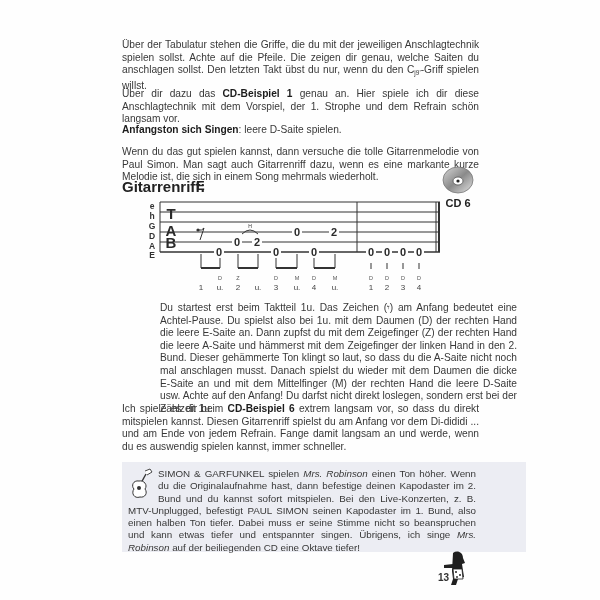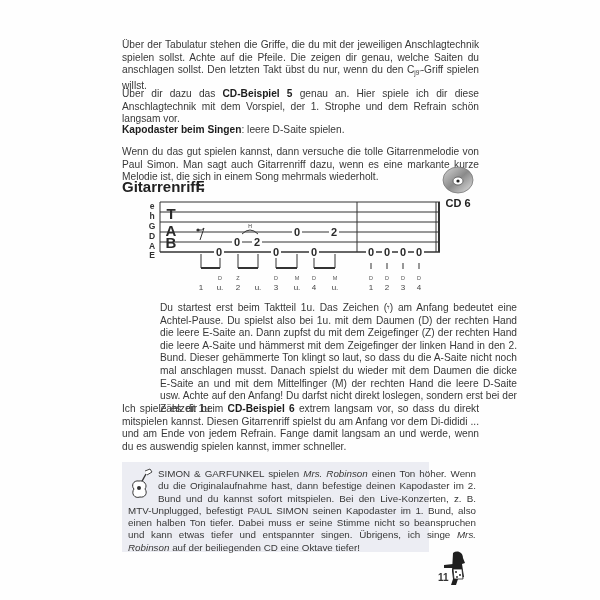--- a/index.html
+++ b/index.html
@@ -15,36 +15,36 @@
   .p3 { top: 124px; }
   .p4 { top: 146px; }
   .p5 { top: 302px; margin-left: 38px; }
   .p6 { top: 403px; }
   .riff-label { position: absolute; left: 122px; top: 178px; font-size: 15px; font-weight: bold; color: #222; }
   .chord { position: absolute; left: 196px; top: 178px; font-size: 13px; font-weight: bold; color: #222; }
   .cd { position: absolute; left: 436px; top: 164px; width: 44px; text-align: center; }
   .cd-label { font-size: 11px; font-weight: bold; color: #222; display: block; margin-top: -1px; }
   .tab { position: absolute; left: 0; top: 0; }
   .tab text { font-family: "Liberation Sans", sans-serif; }
-  .note-box { position: absolute; left: 122px; top: 462px; width: 307px; height: 90px; background: #ecedf3; }
+  .note-box { position: absolute; left: 122px; top: 462px; width: 404px; height: 90px; background: #ecedf3; }
   .note-box .para { position: absolute; left: 0; top: 0; width: 348px; padding: 6px 6px; font-size: 9.8px; line-height: 12.3px; }
   .guitar-icon { float: left; width: 24px; height: 34px; margin: 0 4px 0 2px; }
   .pagenum { position: absolute; left: 438px; top: 572px; font-size: 10px; font-weight: bold; color: #333; }
   .mascot { position: absolute; left: 444px; top: 549px; }
 </style>
 </head>
 <body>
 
 <div class="page">
 
   <p class="para p1"><span>Über der Tabulatur stehen die Griffe, die du mit der jeweiligen Anschlagtechnik spielen sollst. Achte auf die Pfeile. Die zeigen dir genau, welche Saiten du anschlagen sollst. Den letzten Takt übst du nur, wenn du den C</span><span class="sub">j9'</span><span>-Griff spielen willst.</span></p>
 
-  <p class="para p2"><span>Über dir dazu das </span><b>CD-Beispiel 5</b><span> genau an. Hier spiele ich dir diese Anschlagtechnik mit dem Vorspiel, der 1. Strophe und dem Refrain schön langsam vor.</span></p>
+  <p class="para p2"><span>Über dir dazu das </span><b>CD-Beispiel 1</b><span> genau an. Hier spiele ich dir diese Anschlagtechnik mit dem Vorspiel, der 1. Strophe und dem Refrain schön langsam vor.</span></p>
 
-  <p class="para p3"><b>Kapodaster beim Singen</b><span>: leere D-Saite spielen.</span></p>
+  <p class="para p3"><b>Anfangston sich Singen</b><span>: leere D-Saite spielen.</span></p>
 
   <p class="para p4">Wenn du das gut spielen kannst, dann versuche die tolle Gitarrenmelodie von Paul Simon. Man sagt auch Gitarrenriff dazu, wenn es eine markante kurze Melodie ist, die sich in einem Song mehrmals wiederholt.</p>
 
   <div class="riff-label">Gitarrenriff:</div>
   <div class="chord">E</div>
 
   <div class="cd">
     <svg width="34" height="30" viewBox="0 0 34 30">
       <defs>
         <linearGradient id="cdg" x1="0" y1="0" x2="1" y2="1">
@@ -176,15 +176,15 @@
   </div>
 
   <svg class="mascot" width="24" height="38" viewBox="0 0 24 38">
     <path d="M9 4 C13 1 19 3 19 9 L21 14 L18 15 L20 28 L14 30 L12 36 L7 36 L9 30 L8 22 Z" fill="#1f1f1f"></path>
     <path d="M9 20 L18 20 L19 30 L10 30 Z" fill="#fff" stroke="#222" stroke-width="0.8"></path>
     <circle cx="12" cy="23" r="1" fill="#222"></circle>
       <circle cx="16" cy="26" r="1" fill="#222"></circle>
       <circle cx="13" cy="28" r="0.9" fill="#222"></circle>
     <path d="M0 16 L9 15 L9 19 L0 19 Z" fill="#222"></path>
   </svg>
-  <div class="pagenum">11</div>
+  <div class="pagenum">13</div>
 
 </div>
 
 </body></html>

